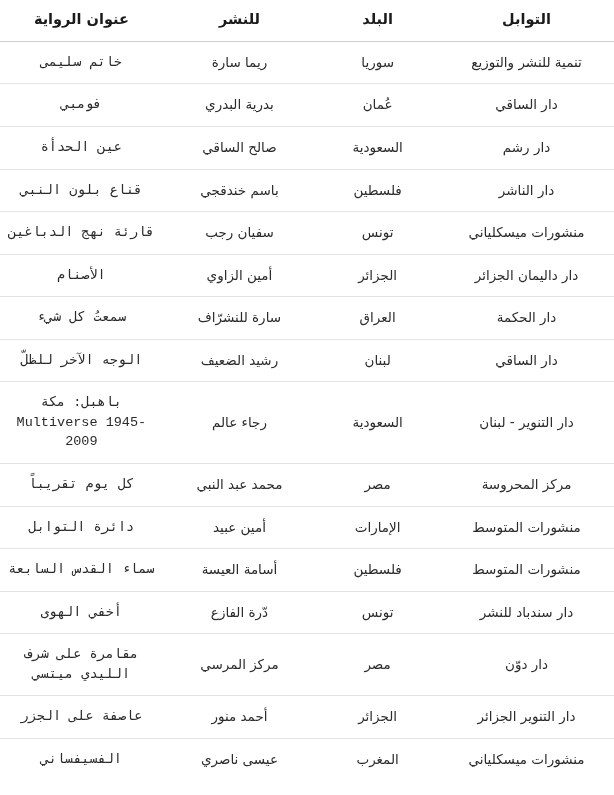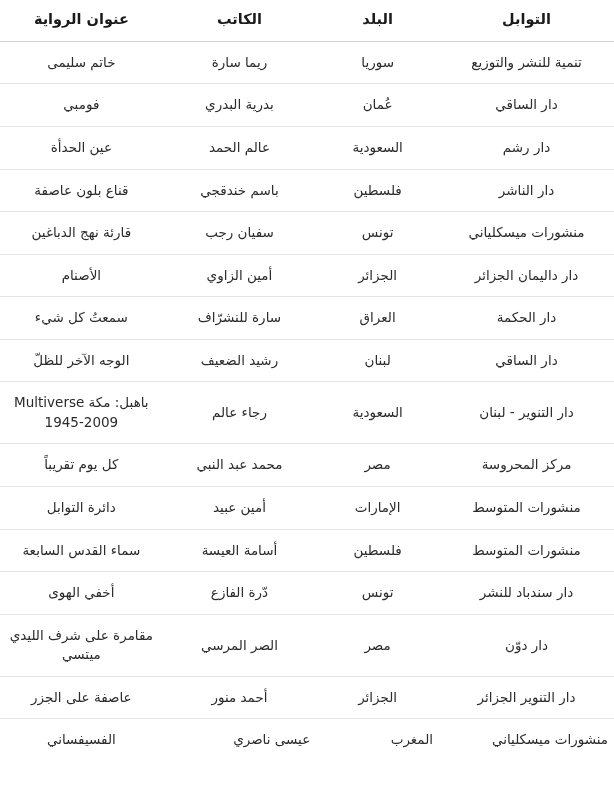--- a/index.html
+++ b/index.html
@@ -47,70 +47,70 @@
     color: #2b2b2b;
     text-align: center;
     padding: 11px 6px 11px 6px;
     border-bottom: 1px solid #e3e3e3;
     vertical-align: middle;
     line-height: 1.45;
     word-wrap: break-word;
   }
   table.novel-table tbody tr:last-child td {
     border-bottom: none;
-    text-align: right;
   }
   td.cell-title {
     text-align: justify;
     text-align-last: center;
+    font-family: Liberation Mono, monospace;
   }
 </style>
 </head>
 <body>
 
 <div class="table-wrap">
   <table class="novel-table">
     <colgroup>
       <col class="col-publisher">
       <col class="col-country">
       <col class="col-author">
       <col class="col-title">
     </colgroup>
     <thead>
       <tr>
         <th>التوابل</th>
         <th>البلد</th>
-        <th>الكاتب</th>
+        <th>للنشر</th>
         <th>عنوان الرواية</th>
       </tr>
     </thead>
     <tbody>
       <tr>
         <td>تنمية للنشر والتوزيع</td>
         <td>سوريا</td>
         <td>ريما سارة</td>
         <td class="cell-title">خاتم سليمى</td>
       </tr>
       <tr>
         <td>دار الساقي</td>
         <td>عُمان</td>
         <td>بدرية البدري</td>
         <td class="cell-title">فومبي</td>
       </tr>
       <tr>
         <td>دار رشم</td>
         <td>السعودية</td>
-        <td>عالم الحمد</td>
+        <td>صالح الساقي</td>
         <td class="cell-title">عين الحدأة</td>
       </tr>
       <tr>
         <td>دار الناشر</td>
         <td>فلسطين</td>
         <td>باسم خندقجي</td>
-        <td class="cell-title">قناع بلون عاصفة</td>
+        <td class="cell-title">قناع بلون النبي</td>
       </tr>
       <tr>
         <td>منشورات ميسكلياني</td>
         <td>تونس</td>
         <td>سفيان رجب</td>
         <td class="cell-title">قارئة نهج الدباغين</td>
       </tr>
       <tr>
         <td>دار داليمان الجزائر</td>
         <td>الجزائر</td>
@@ -155,21 +155,21 @@
       </tr>
       <tr>
         <td>دار سندباد للنشر</td>
         <td>تونس</td>
         <td>دّرة الفازع</td>
         <td class="cell-title">أخفي الهوى</td>
       </tr>
       <tr>
         <td>دار دوّن</td>
         <td>مصر</td>
-        <td>الصر المرسي</td>
+        <td>مركز المرسي</td>
         <td class="cell-title">مقامرة على شرف الليدي ميتسي</td>
       </tr>
       <tr>
         <td>دار التنوير الجزائر</td>
         <td>الجزائر</td>
         <td>أحمد منور</td>
         <td class="cell-title">عاصفة على الجزر</td>
       </tr>
       <tr>
         <td>منشورات ميسكلياني</td>

